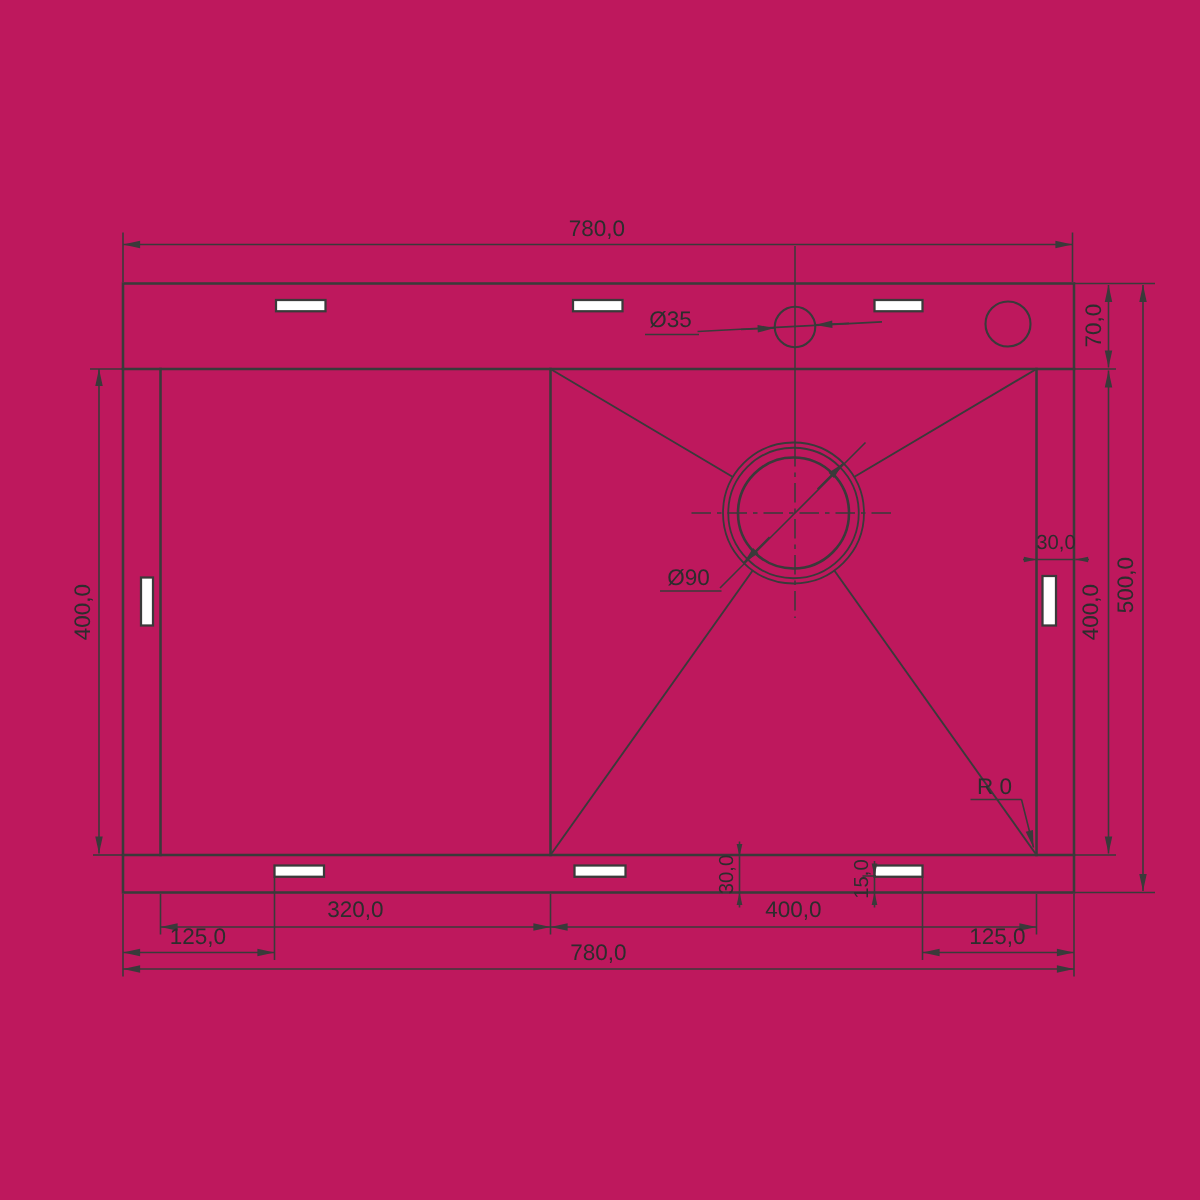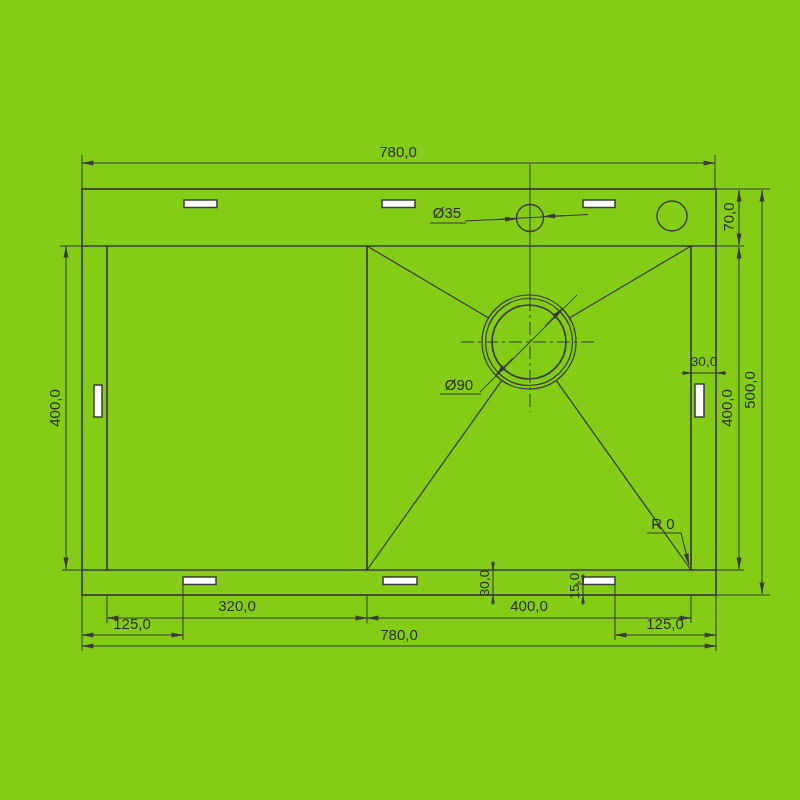--- a/index.html
+++ b/index.html
@@ -1,16 +1,16 @@
 <!DOCTYPE html>
 <html><head>
 <meta charset="utf-8">
 <style>
   html,body{margin:0;padding:0;background:#ffffff;width:800px;height:800px;overflow:hidden;}
-  #stage{width:800px;height:800px;position:relative;background:#84cc16;}
+  #stage{width:800px;height:800px;position:relative;background:#be185d;}
   svg{display:block;}
   .obj{stroke:#3a3a3a;stroke-width:1.7;fill:none;stroke-linecap:square;}
   .circ{stroke:#3a3a3a;stroke-width:1.4;fill:none;}
   .drainO{stroke:#3a3a3a;stroke-width:1.2;fill:none;}
   .drainI{stroke:#3a3a3a;stroke-width:1.7;fill:none;}
   .slot{stroke:#3a3a3a;stroke-width:1.5;fill:#ffffff;}
   .thin{stroke:#3a3a3a;stroke-width:1.05;fill:none;stroke-linecap:butt;}
   .xline{stroke:#3a3a3a;stroke-width:1.25;fill:none;}
   .cl{stroke:#3a3a3a;stroke-width:1;fill:none;}
   .dash{stroke-dasharray:13 4 3 4;}

